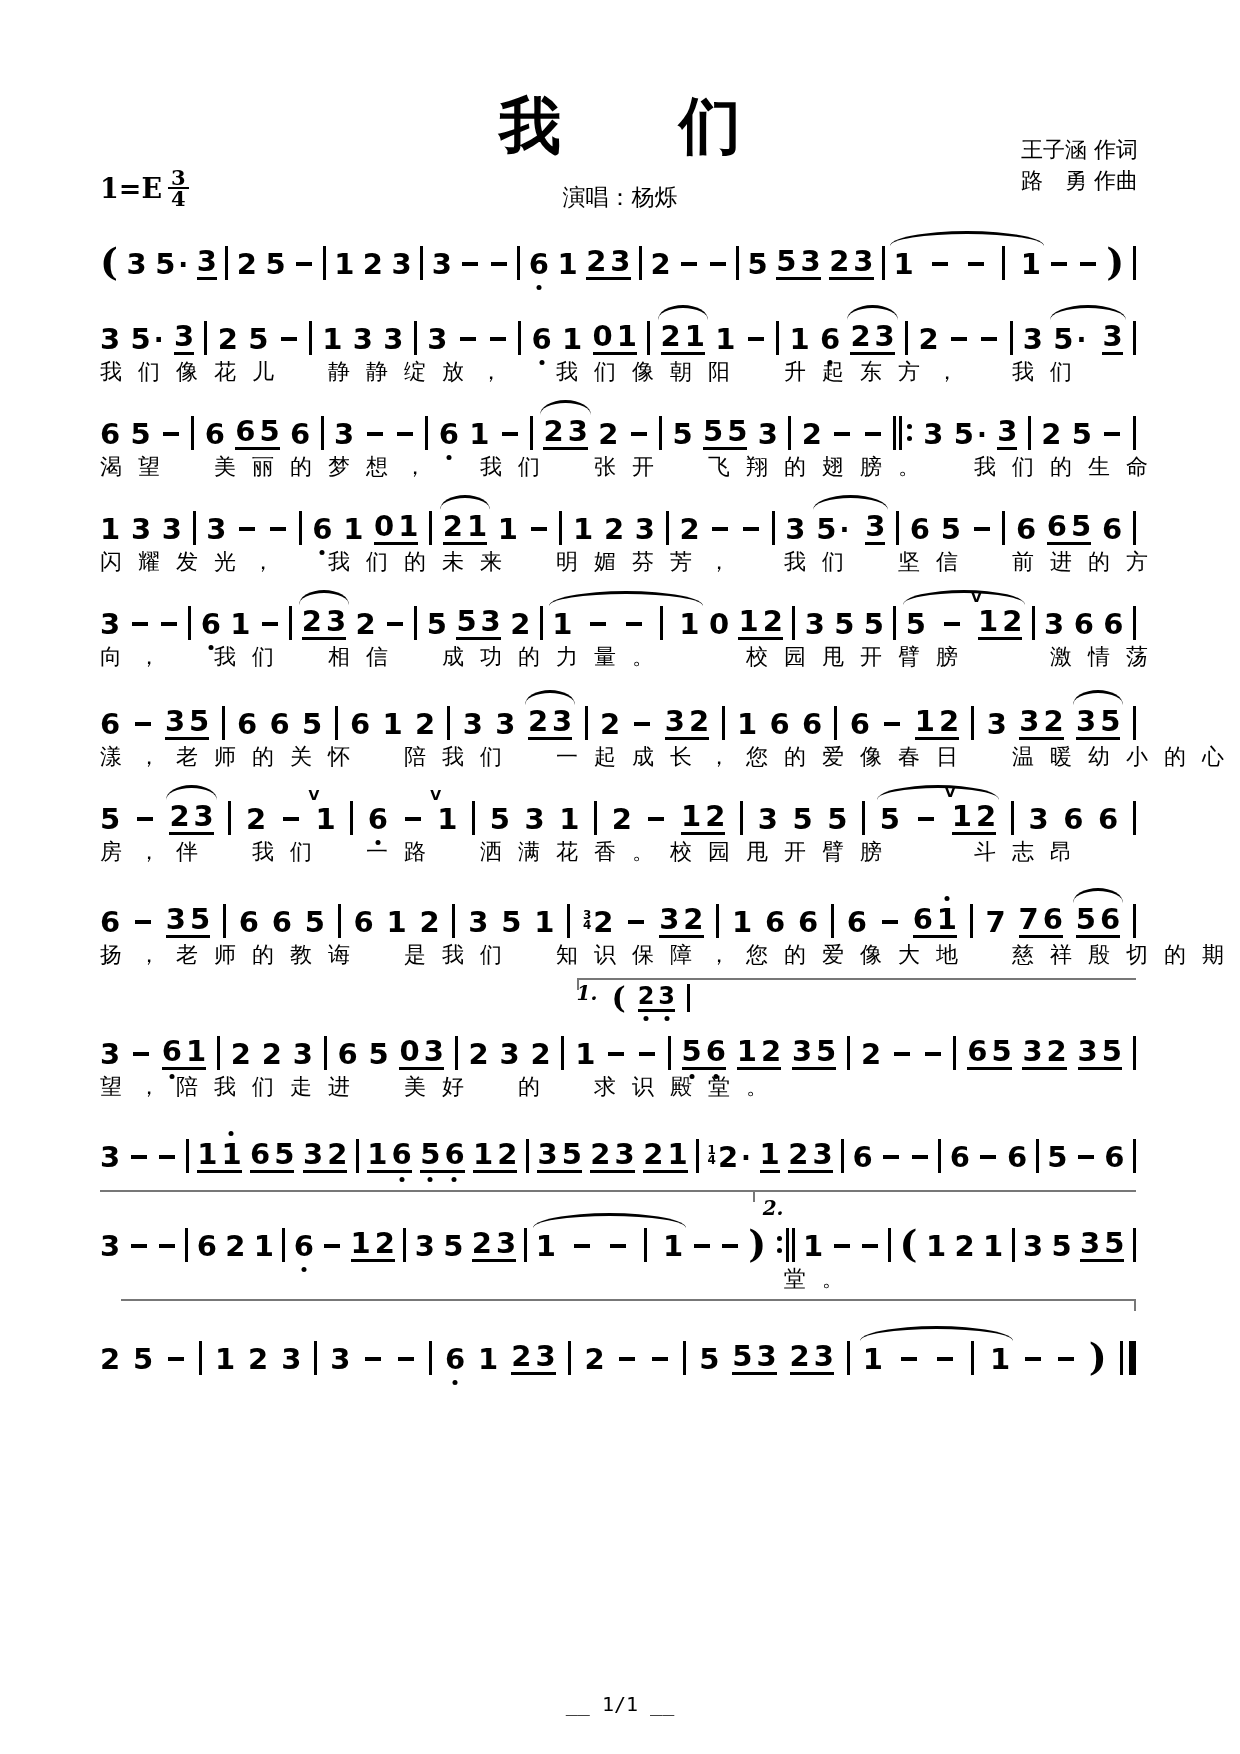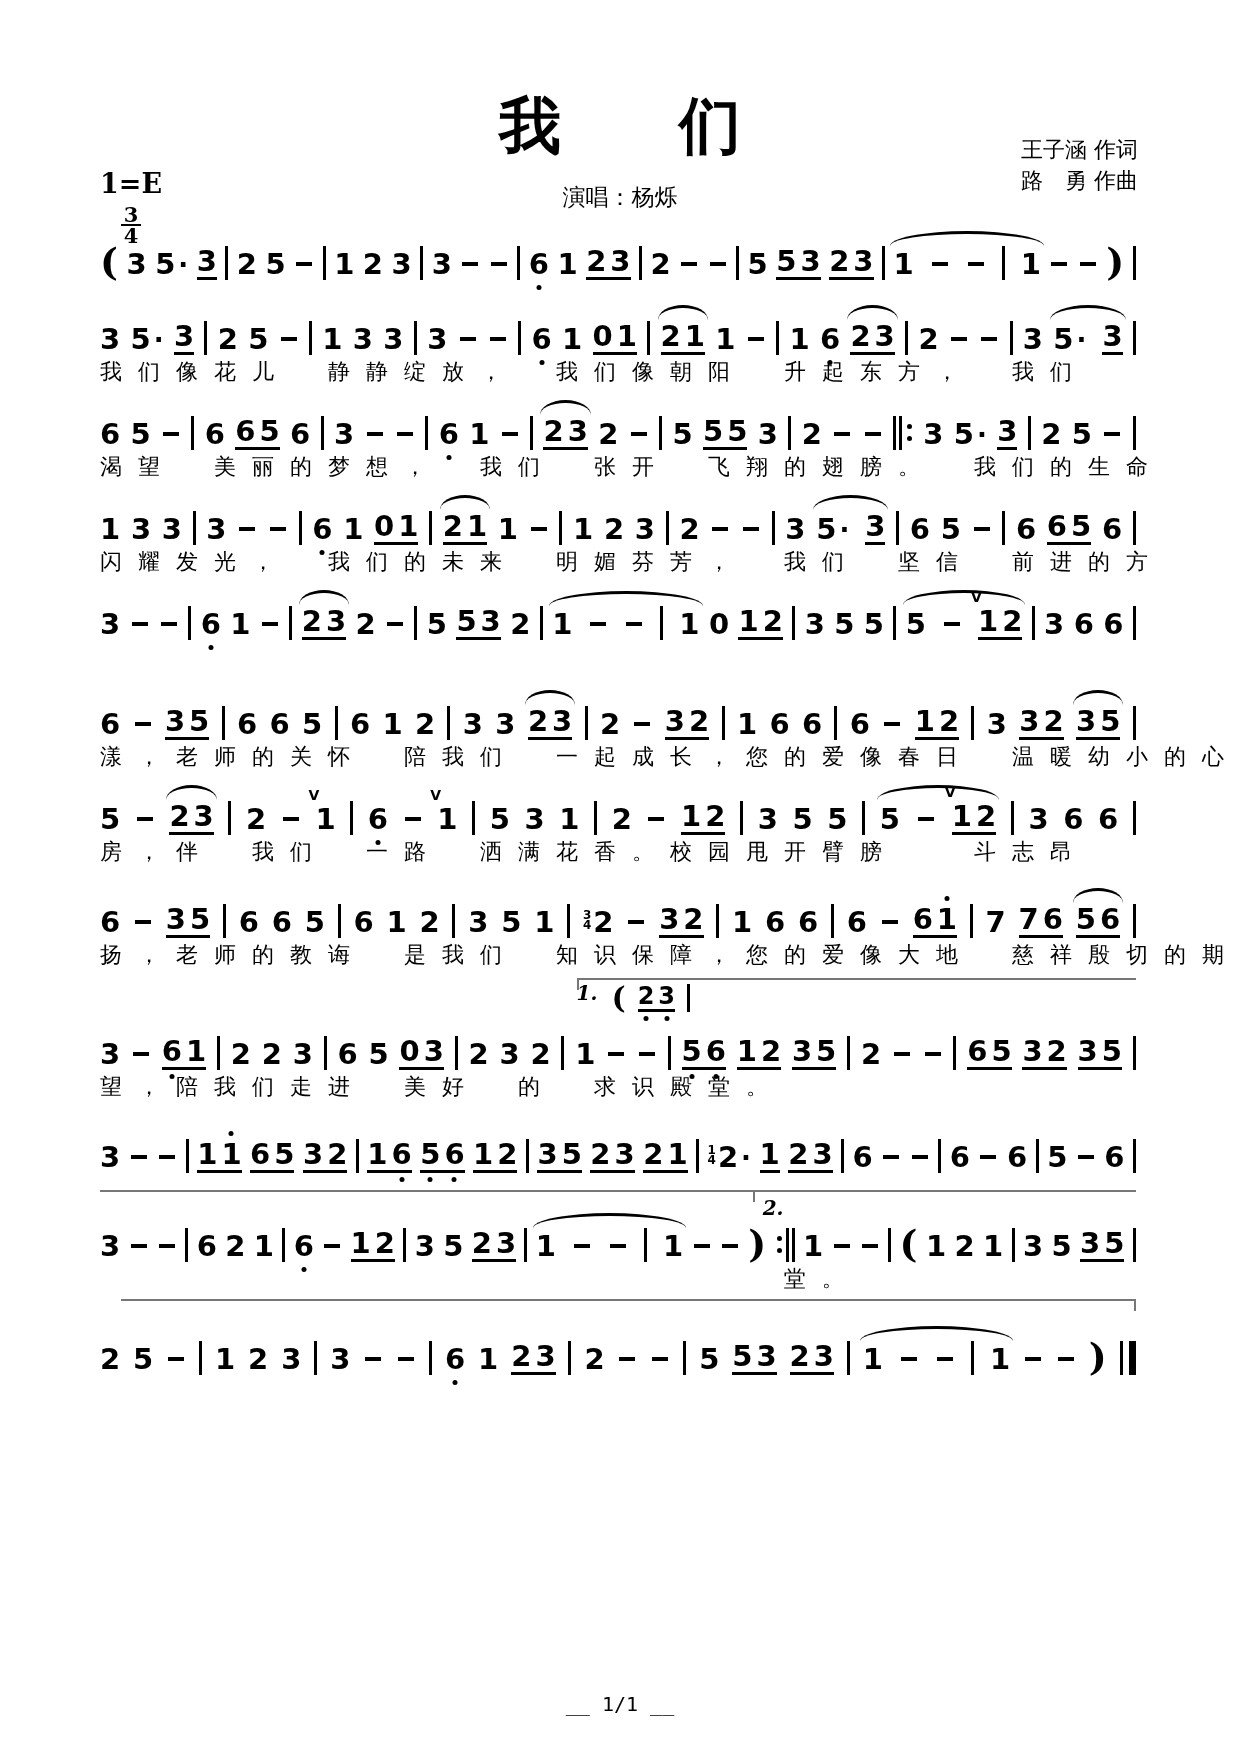--- a/index.html
+++ b/index.html
@@ -5,21 +5,21 @@
   html,body{margin:0;padding:0;background:#fff;}
   .page{position:relative;width:1240px;height:1754px;background:#ffffff;overflow:hidden;
         font-family:"DejaVu Sans",sans-serif;color:#000;}
   
   .title{position:absolute;top:84px;left:0;width:100%;text-align:center;
          font-family:"DejaVu Serif","Liberation Serif",serif;font-weight:bold;
          font-size:62px;letter-spacing:118px;text-indent:118px;white-space:nowrap;}
   .credits{position:absolute;top:134px;right:102px;text-align:right;
            font-family:"DejaVu Serif","Liberation Serif",serif;font-size:22px;line-height:31px;}
   .meta-key{position:absolute;top:168px;left:100px;display:flex;align-items:center;gap:6px;
-            font-family:"DejaVu Serif","Liberation Serif",serif;font-weight:bold;font-size:27px;flex-direction:column;}
+            font-family:"DejaVu Serif","Liberation Serif",serif;font-weight:bold;font-size:27px;}
   .meterfrac{display:inline-flex;flex-direction:column;align-items:center;
              font-size:21px;line-height:19px;font-weight:bold;}
   .meterfrac .num{border-bottom:2px solid #000;padding:0 3px;}
   .performer{position:absolute;top:172px;left:0;width:100%;text-align:center;
              font-family:"DejaVu Serif","Liberation Serif",serif;font-size:23px;margin-top:10px;}
   
   .score{position:absolute;left:100px;top:0;width:1036px;}
   .score-line{position:absolute;left:0;width:100%;}
   .notes-row{display:flex;justify-content:space-between;align-items:flex-end;height:42px;}
   .note{position:relative;display:inline-flex;align-items:flex-end;
@@ -585,20 +585,21 @@
             <span>3</span>
           </span>
           <span class="note">
             <span>6</span>
           </span>
           <span class="note">
             <span>6</span>
           </span>
           <span class="bar"></span>
         </div>
+        <div class="lyrics-row">向，　我们　相信　成功的力量。　　校园甩开臂膀　　激情荡</div>
       </div>
       <div class="score-line" style="top: 698px;">
         <div class="notes-row">
           <span class="note">
             <span>6</span>
           </span>
           <span class="dash"></span>
           <span class="group u1">
             <span class="note">
               <span>3</span>

